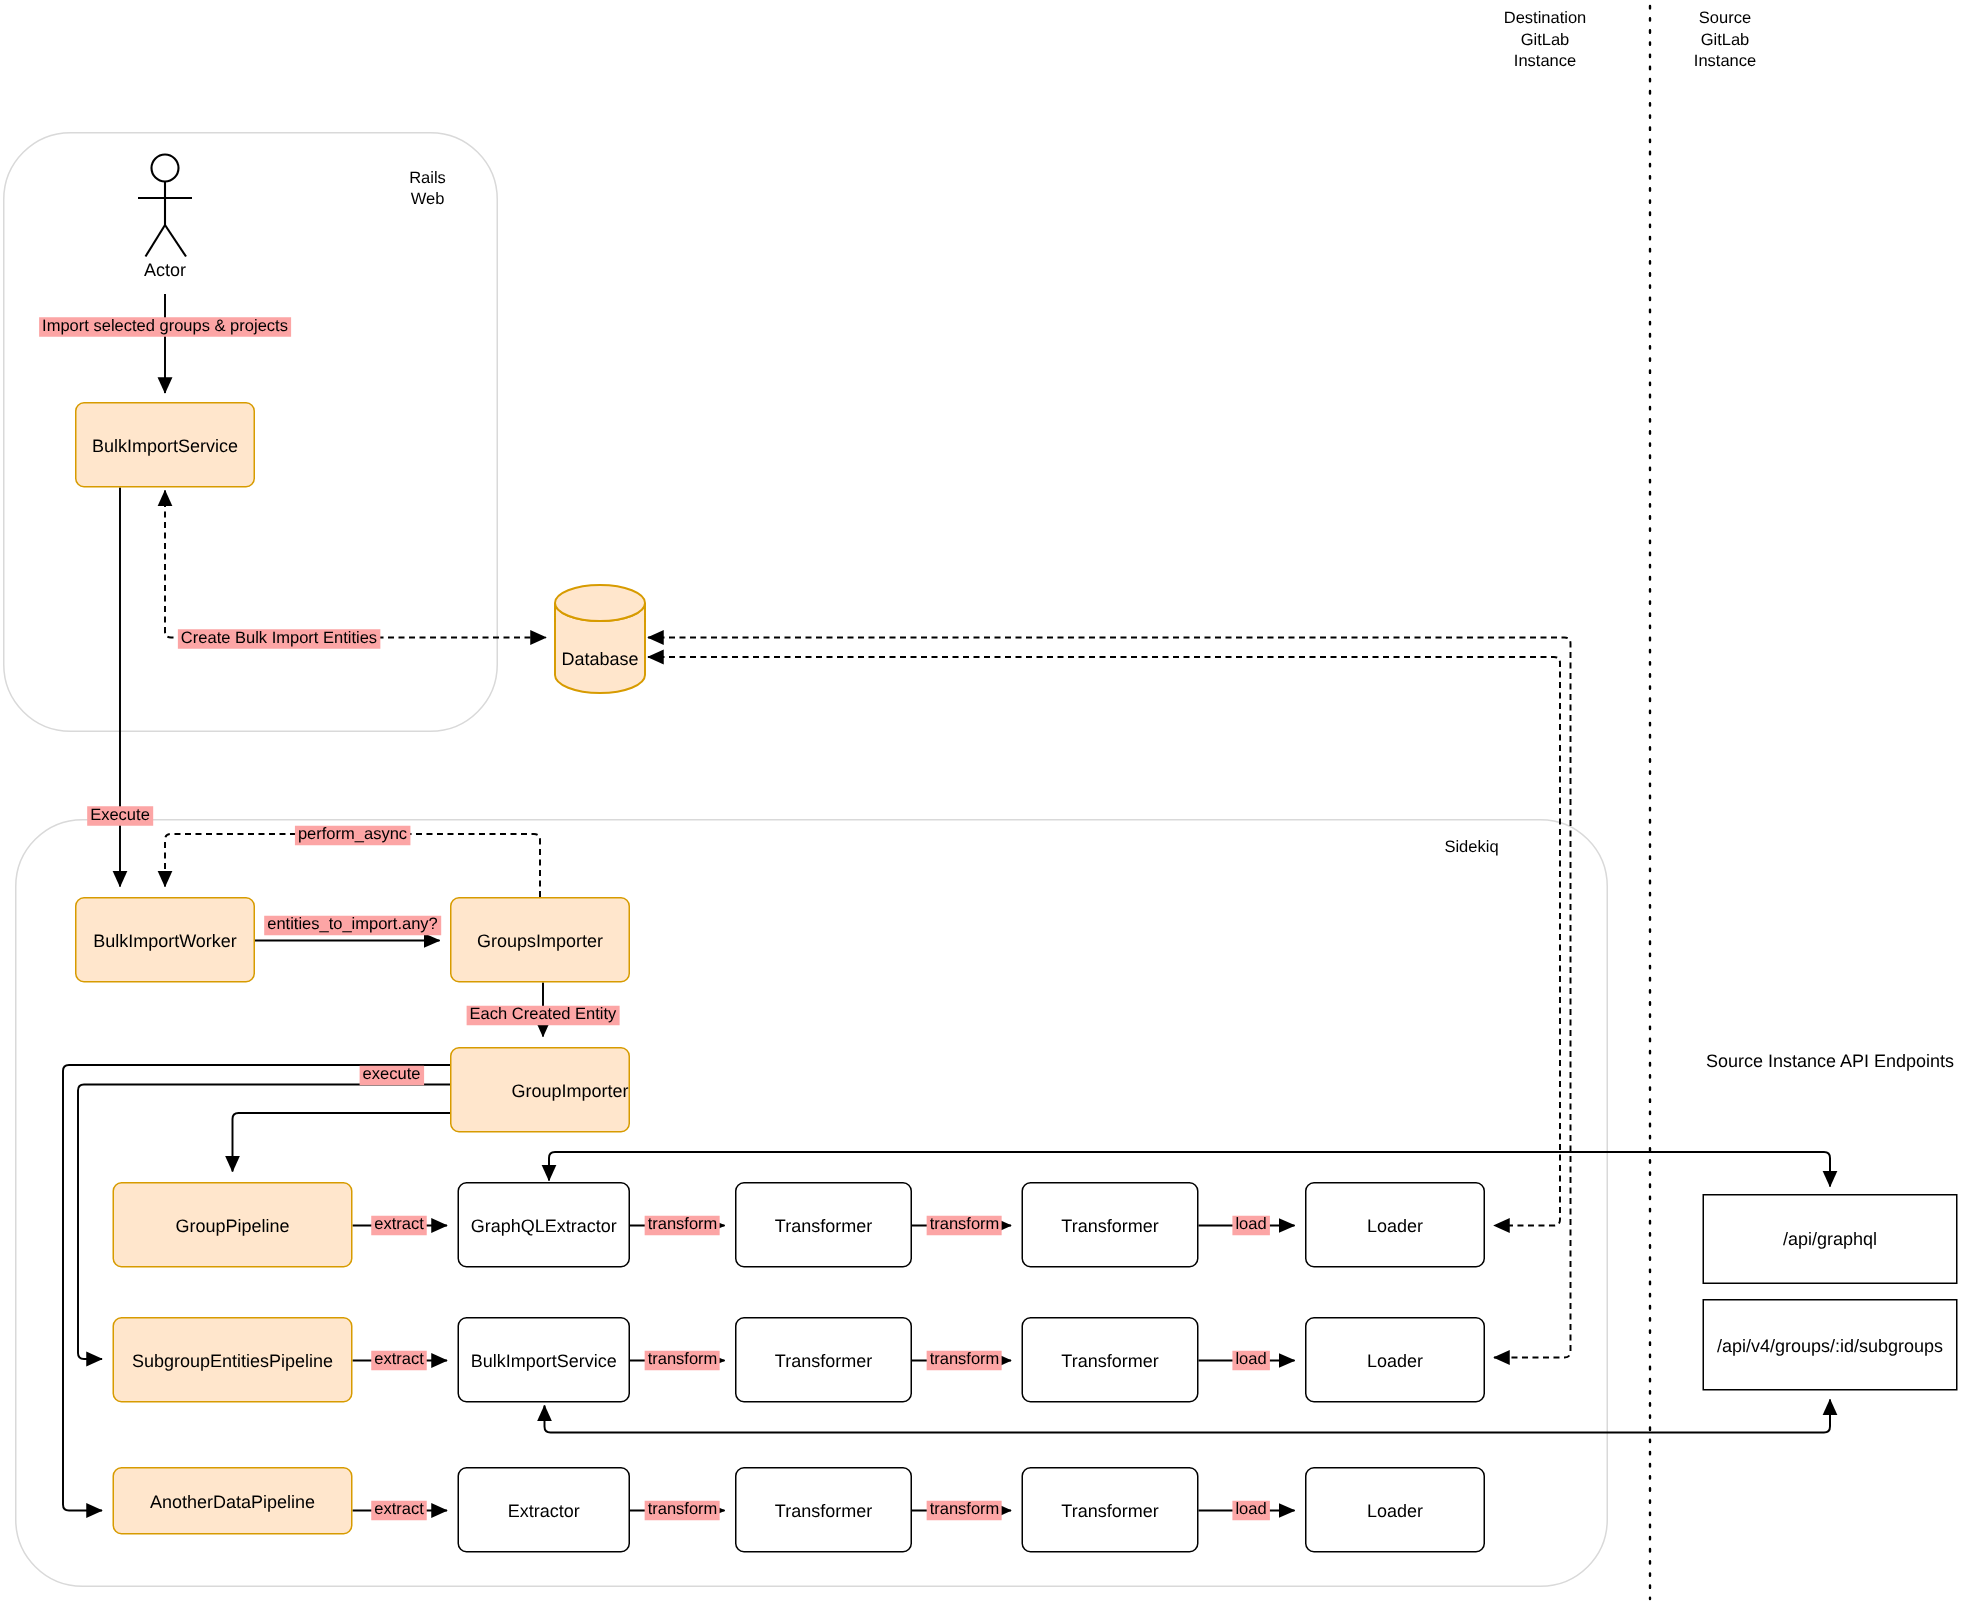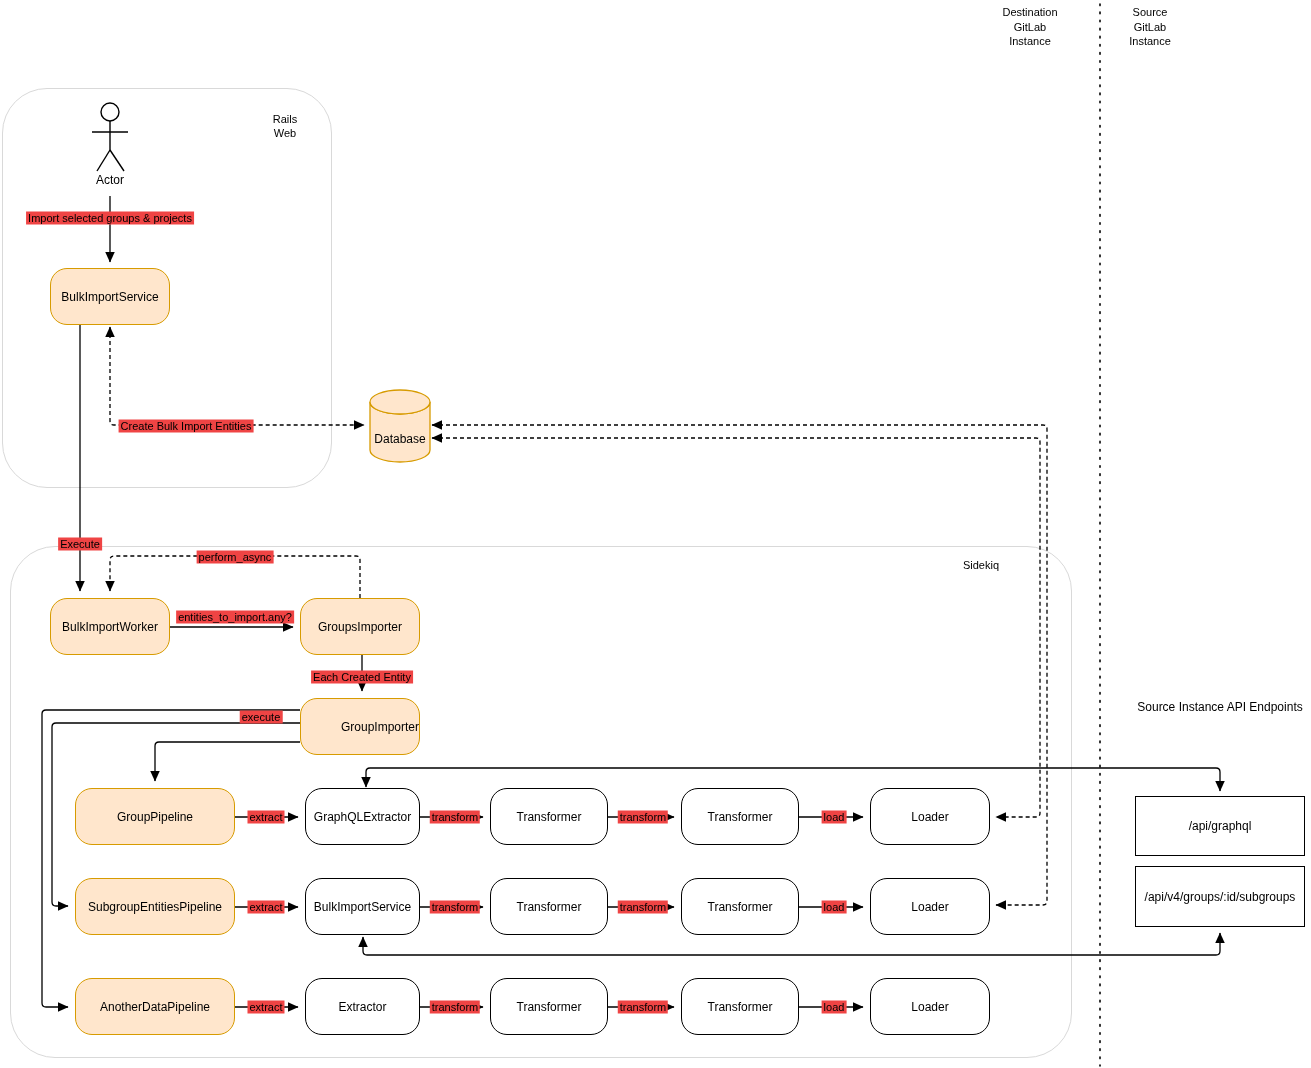--- a/index.html
+++ b/index.html
@@ -15,32 +15,32 @@
     white-space:pre-line;transform:translate(-50%,0);
   }
   .lane-label{
     position:absolute;font-size:11px;line-height:14.5px;text-align:center;
     white-space:pre-line;transform:translate(-50%,0);
   }
   #edgelayer{position:absolute;left:0;top:0;z-index:2;}
   .node{
     position:absolute;box-sizing:border-box;z-index:3;
     display:flex;align-items:center;justify-content:center;
-    background:#ffffff;border:1px solid #000000;border-radius:17px;
+    background:#ffffff;border:1px solid #000000;border-radius:6px;
     font-size:12px;text-align:center;padding:0 3px;line-height:14px;
   }
   .node.orange{background:#FFE6CC;border-color:#D79B00;}
   .node.square{border-radius:0;}
   .dblabel{
     position:absolute;z-index:3;font-size:12px;text-align:center;
     transform:translate(-50%,-50%);white-space:nowrap;
   }
   .elabel{
     position:absolute;z-index:4;font-size:11px;line-height:13px;padding:0 2px;
-    background:#ef4444;white-space:nowrap;transform:translate(-50%,-50%);
+    background:#fca5a5;white-space:nowrap;transform:translate(-50%,-50%);
   }
   .section-title{
     position:absolute;font-size:12px;white-space:nowrap;transform:translate(-50%,-50%);
   }
   .actor-label{
     position:absolute;font-size:12px;text-align:center;transform:translate(-50%,0);
   }
 </style>
 </head>
 <body>
@@ -136,21 +136,21 @@
   <div class="section-title" style="left:1220px;top:707px;">Source Instance API Endpoints</div>
 
   <div class="node orange" style="left:50px;top:268px;width:120px;height:57px;">BulkImportService</div>
   <div class="dblabel" style="left:400px;top:439px;">Database</div>
   <div class="node orange" style="left:50px;top:598px;width:120px;height:57px;">BulkImportWorker</div>
   <div class="node orange" style="left:300px;top:598px;width:120px;height:57px;">GroupsImporter</div>
   <div class="node orange" style="left:300px;top:698px;width:120px;height:57px;padding-left:43px;">GroupImporter</div>
 
   <div class="node orange" style="left:75px;top:788px;width:160px;height:57px;">GroupPipeline</div>
   <div class="node orange" style="left:75px;top:878px;width:160px;height:57px;">SubgroupEntitiesPipeline</div>
-  <div class="node orange" style="left:75px;top:978px;width:160px;height:57px;">AnotherDataPipeline</div>
+  <div class="node orange" style="left:75px;top:978px;width:160px;height:45px;">AnotherDataPipeline</div>
 
   <div class="node" style="left:305px;top:788px;width:115px;height:57px;">GraphQLExtractor</div>
   <div class="node" style="left:490px;top:788px;width:118px;height:57px;">Transformer</div>
   <div class="node" style="left:681px;top:788px;width:118px;height:57px;">Transformer</div>
   <div class="node" style="left:870px;top:788px;width:120px;height:57px;">Loader</div>
 
   <div class="node" style="left:305px;top:878px;width:115px;height:57px;">BulkImportService</div>
   <div class="node" style="left:490px;top:878px;width:118px;height:57px;">Transformer</div>
   <div class="node" style="left:681px;top:878px;width:118px;height:57px;">Transformer</div>
   <div class="node" style="left:870px;top:878px;width:120px;height:57px;">Loader</div>

